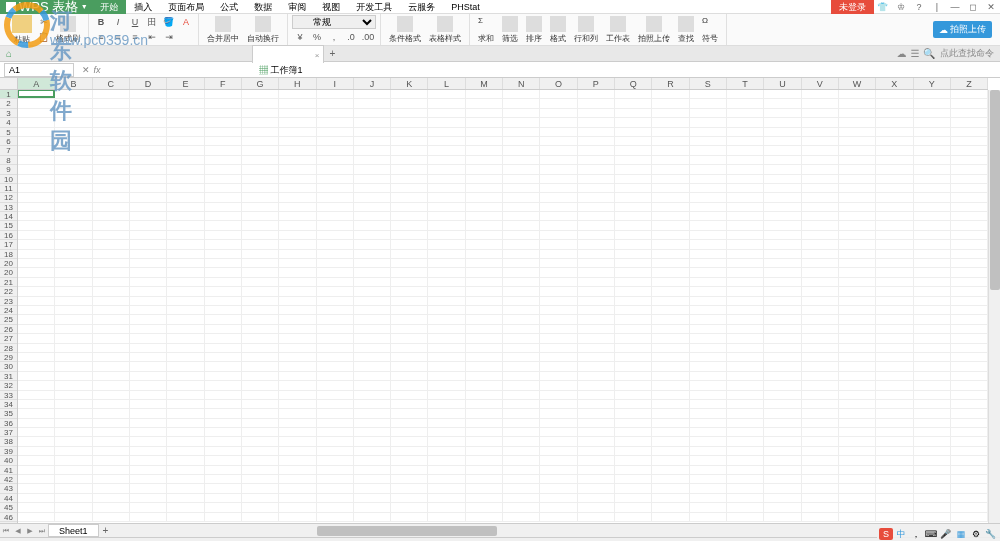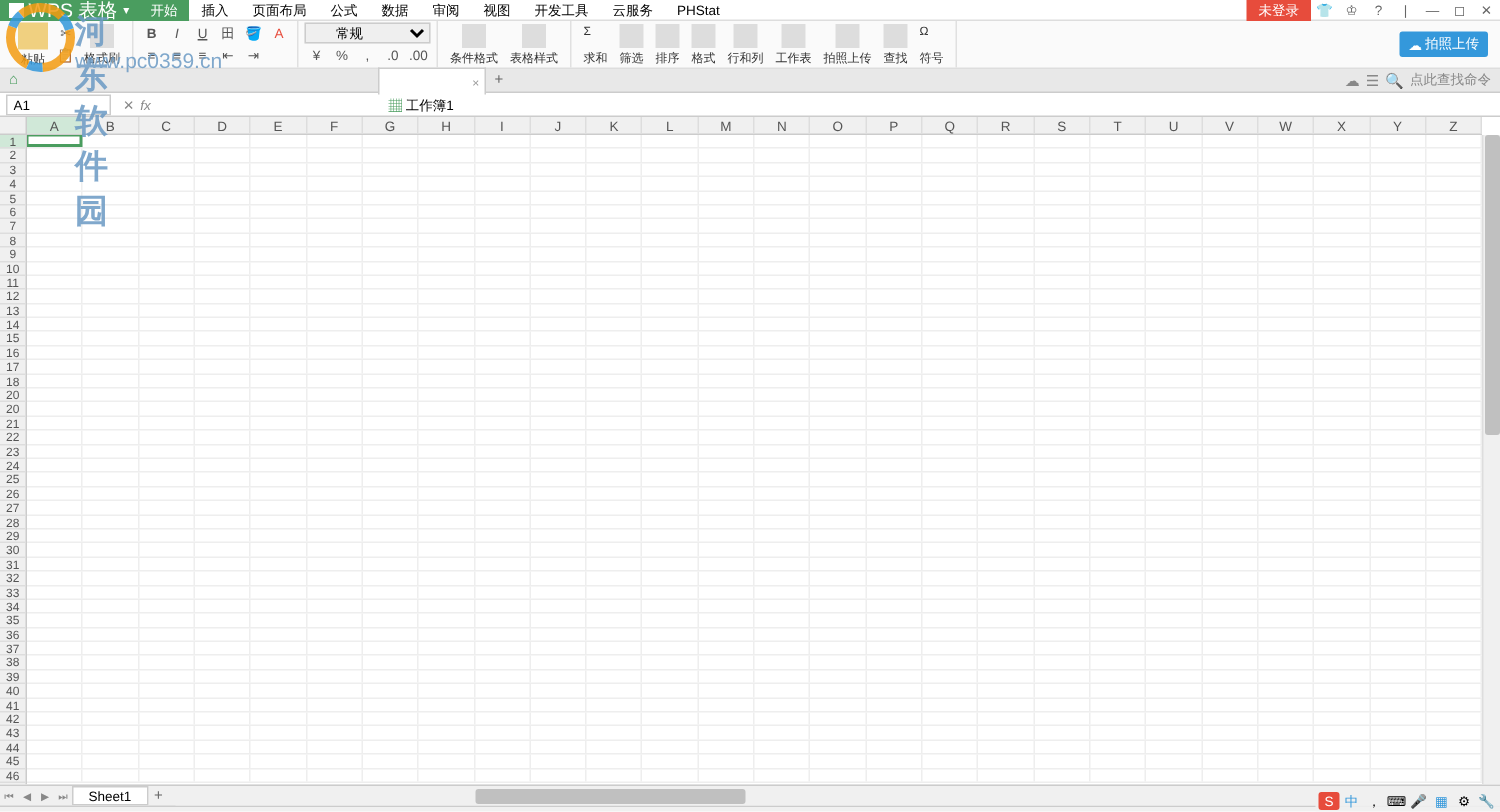--- a/index.html
+++ b/index.html
@@ -157,20 +157,30 @@
         <div class="ribbon-small-btn" style="color:#e74c3c;">🪣</div>
         <div class="ribbon-small-btn" style="color:#e74c3c;">A</div>
       </div>
       <div class="ribbon-hrow">
         <div class="ribbon-small-btn">≡</div>
         <div class="ribbon-small-btn">≡</div>
         <div class="ribbon-small-btn">≡</div>
         <div class="ribbon-small-btn">⇤</div>
         <div class="ribbon-small-btn">⇥</div>
       </div>
+    </div>
+  </div>
+  <div class="ribbon-group">
+    <div class="ribbon-btn">
+      <div class="ribbon-btn-icon"></div>
+      <span>合并居中</span>
+    </div>
+    <div class="ribbon-btn">
+      <div class="ribbon-btn-icon"></div>
+      <span>自动换行</span>
     </div>
   </div>
   <div class="ribbon-group">
     <div class="ribbon-row">
       <select class="format-select">
         <option>常规</option>
       </select>
       <div class="ribbon-hrow">
         <div class="ribbon-small-btn">¥</div>
         <div class="ribbon-small-btn">%</div>

